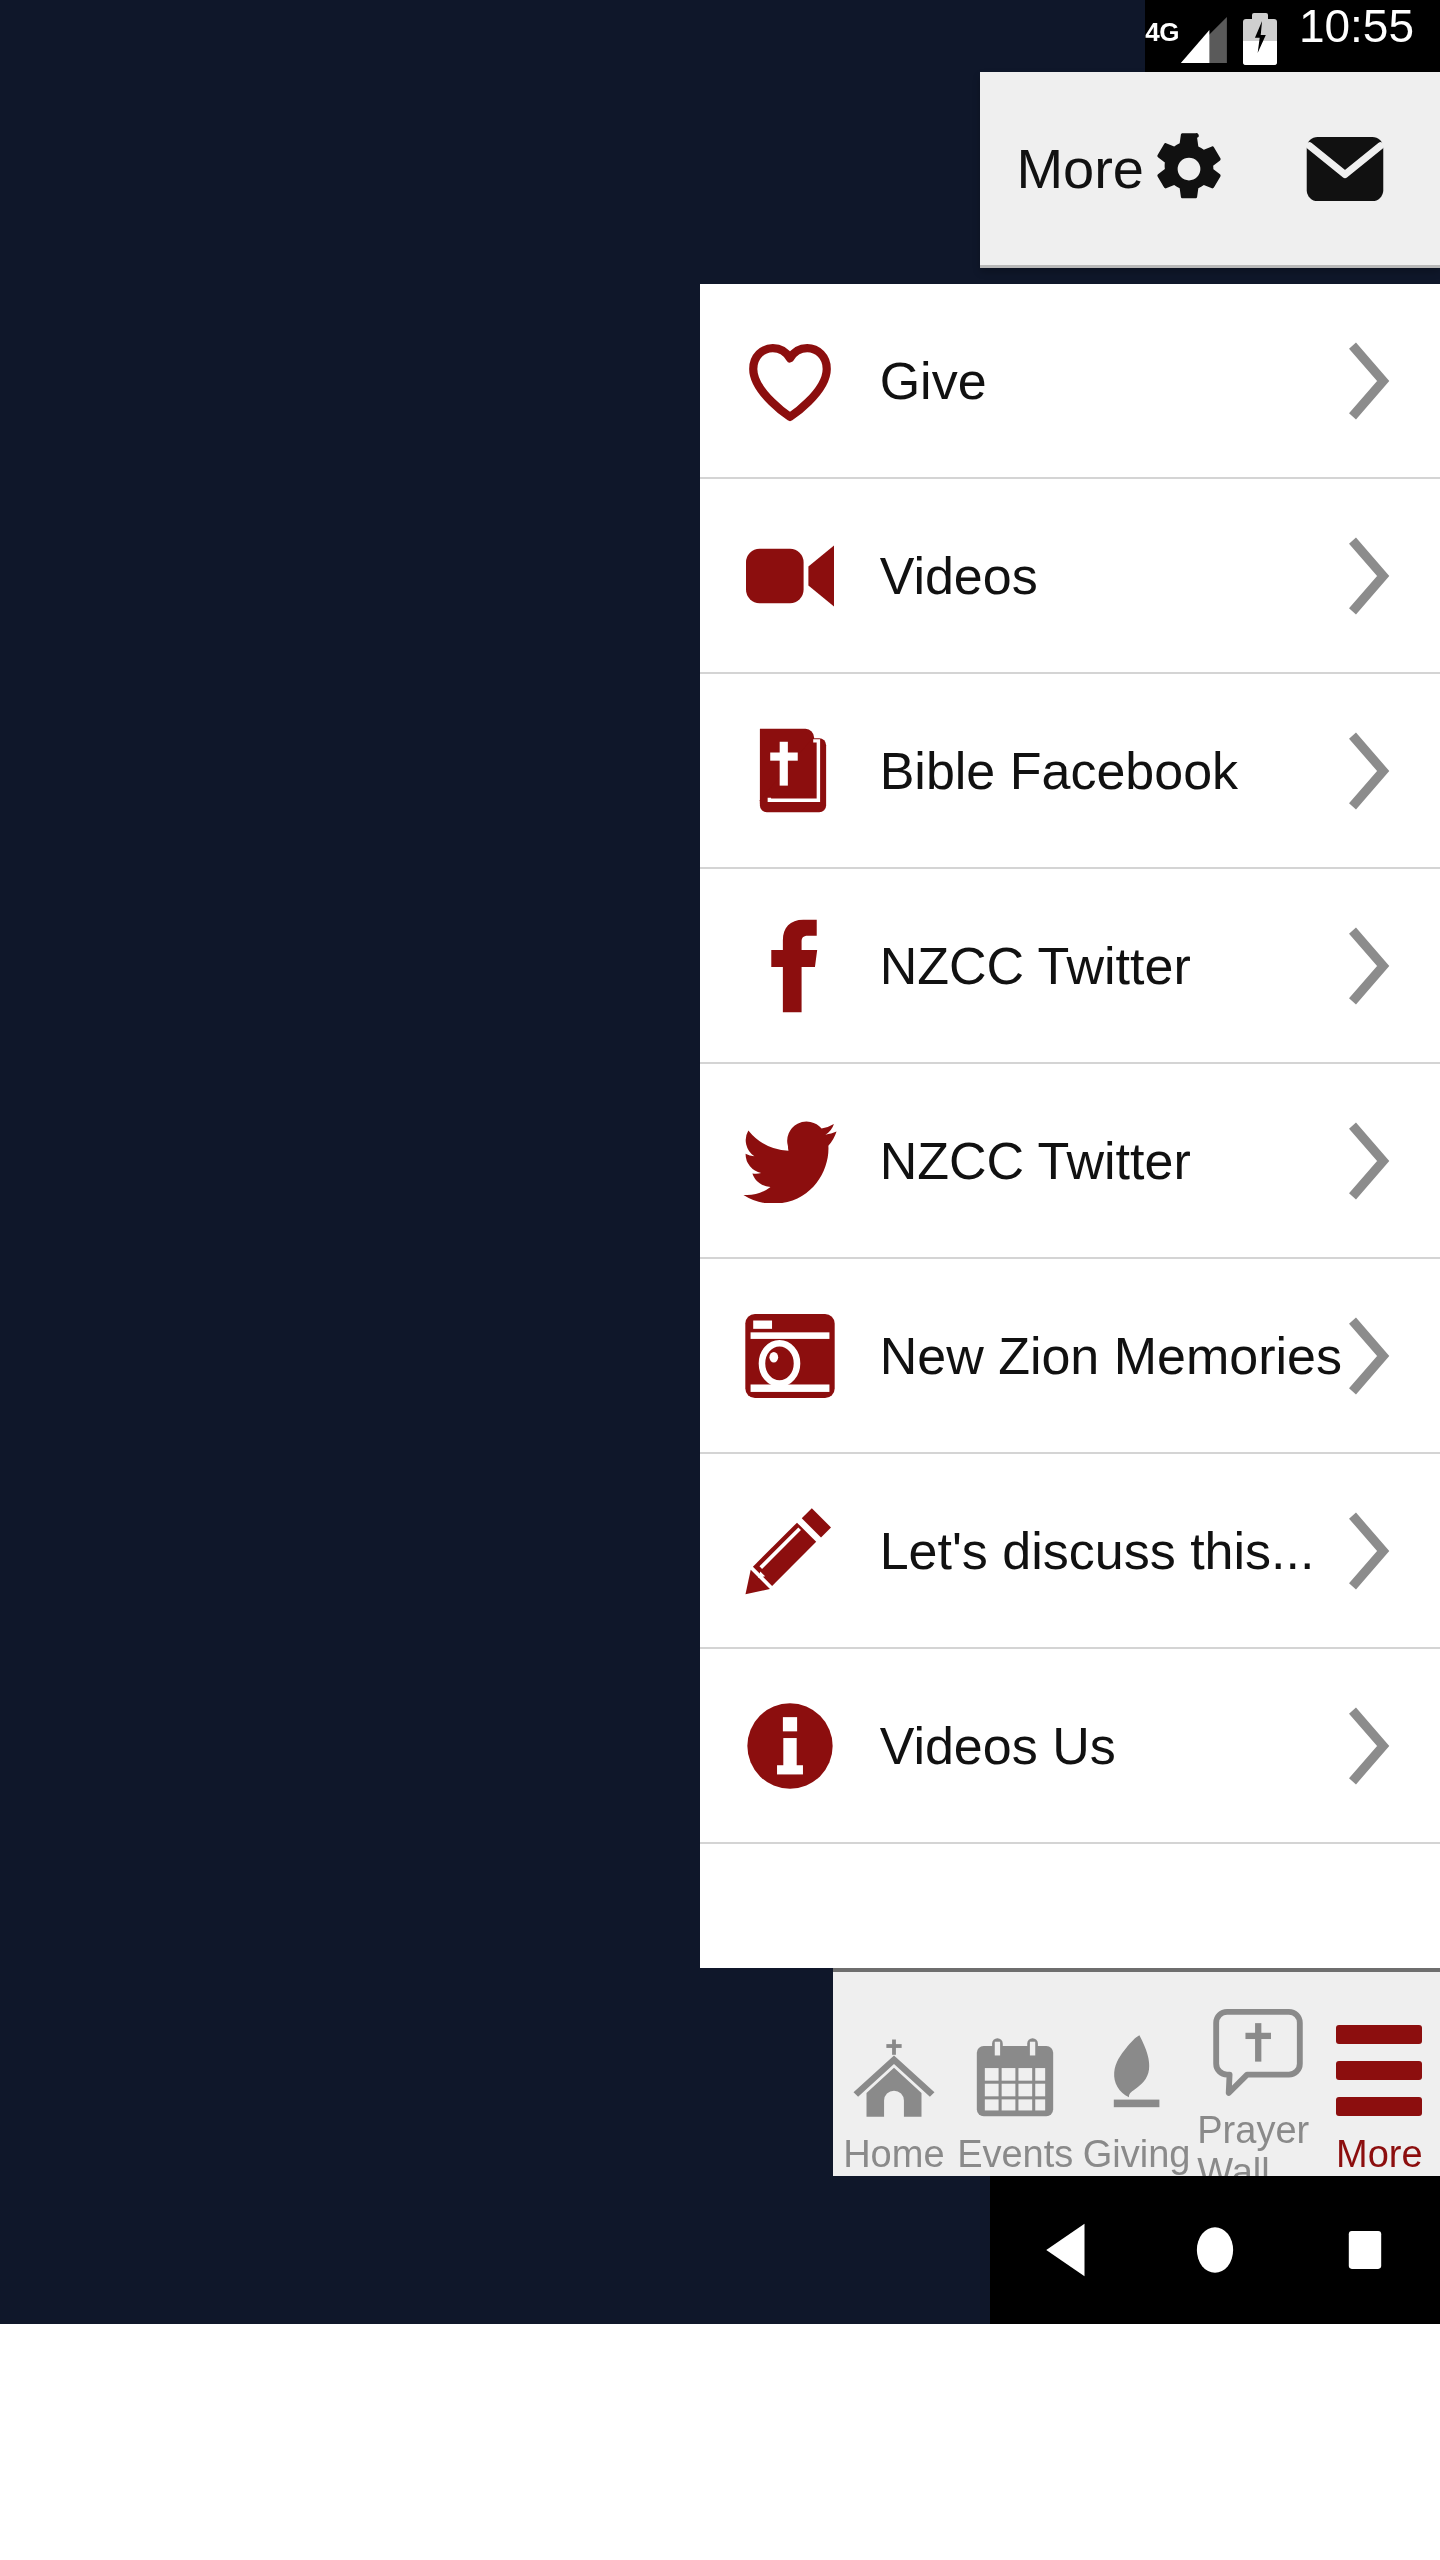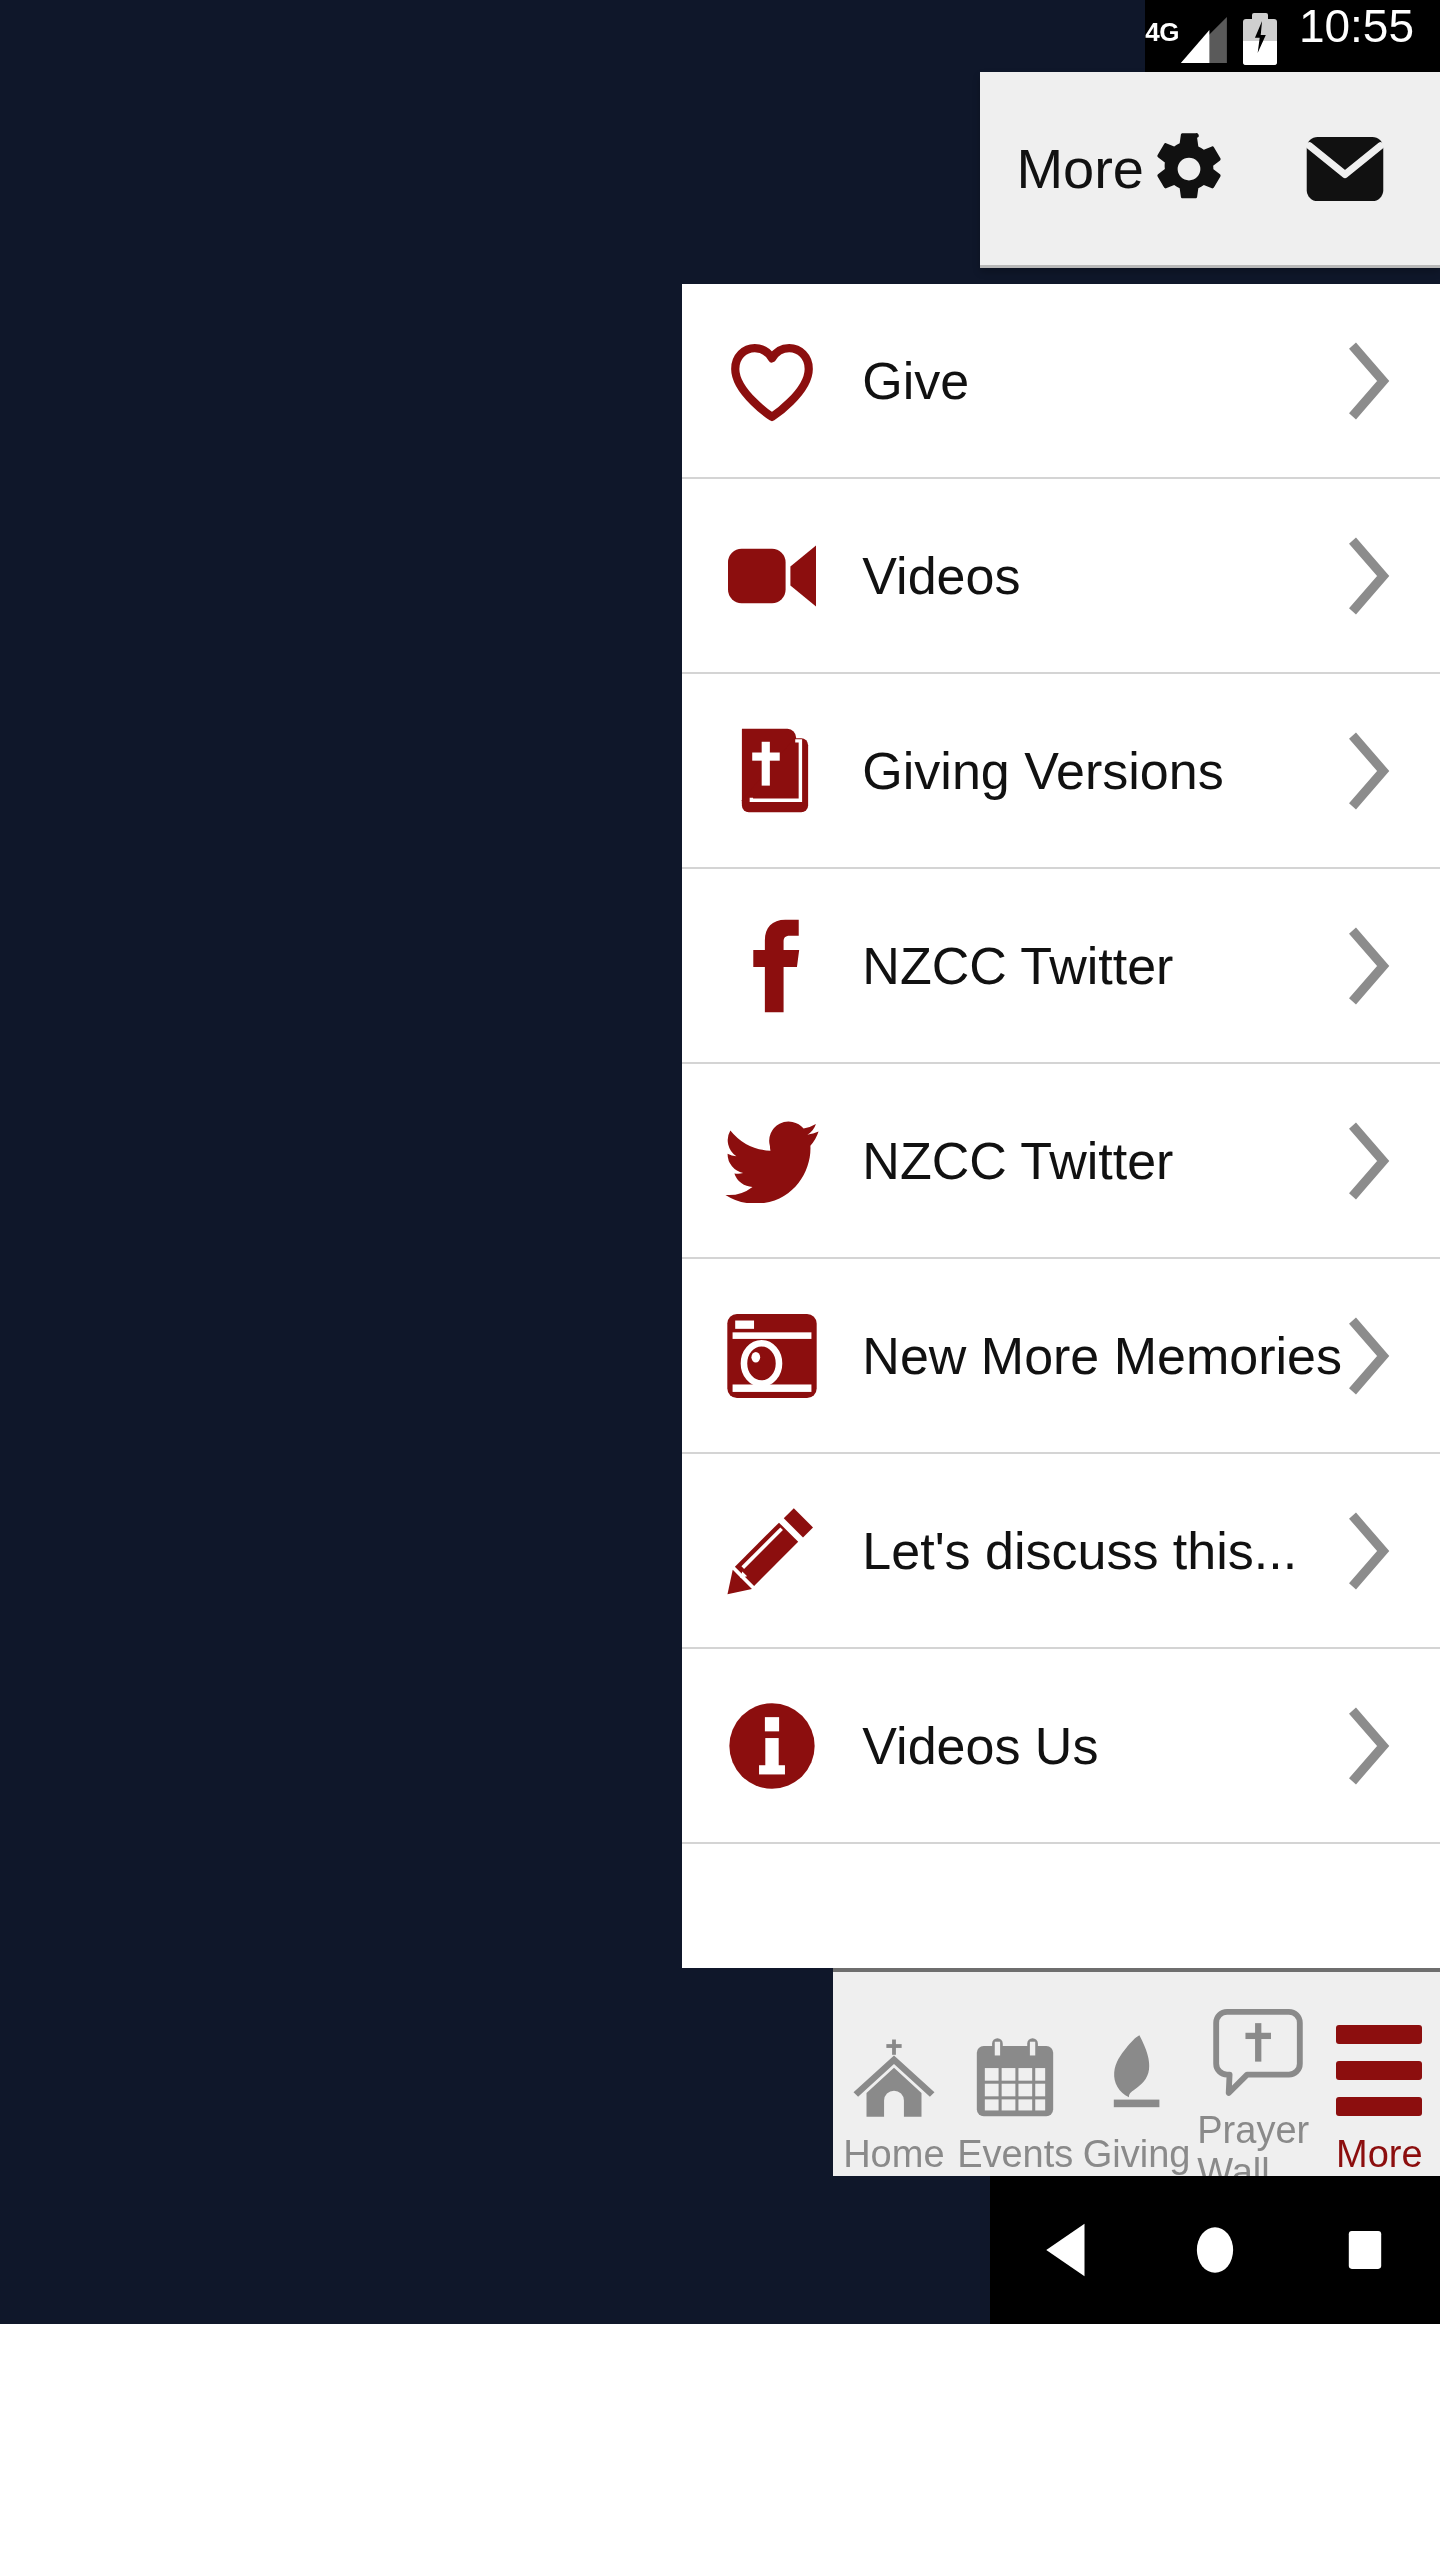--- a/index.html
+++ b/index.html
@@ -166,21 +166,21 @@
     <div class="row">
       <span class="row-icon">
         <svg width="86" height="96" viewBox="0 0 20 22">
           <path d="M3 1.2 h10.6 a2 2 0 0 1 2 2 v13.4 a2 2 0 0 1 -2 2 H3 Z" fill="#8C0E0E"></path>
           <path d="M15.2 3.4 h1.6 a1.6 1.6 0 0 1 1.6 1.6 v14 a1.6 1.6 0 0 1 -1.6 1.6 H4.6 a1.6 1.6 0 0 1 -1.6 -1.6 v-1.2" fill="#8C0E0E"></path>
           <path d="M15.4 4.0 h1.2 v13.8 H5.2 v-0.6" fill="none" stroke="#ffffff" stroke-width="0.8"></path>
           <rect x="7.6" y="4.2" width="1.9" height="10.2" fill="#fff"></rect>
           <rect x="5.4" y="6.7" width="6.4" height="1.9" fill="#fff"></rect>
         </svg>
       </span>
-      <span class="row-label">Giving Versions</span>
+      <span class="row-label">Bible Facebook</span>
       <span class="chev">
         <svg width="46" height="78" viewBox="0 0 12 22">
             <path d="M2.2 2 L10 11 L2.2 20" fill="none" stroke="#8c8c8c" stroke-width="2.6" stroke-linecap="square"></path>
           </svg>
       </span>
     </div>
 
     <div class="row">
       <span class="row-icon">
         <svg width="72" height="98" viewBox="0 0 14 22">
@@ -213,21 +213,21 @@
       <span class="row-icon">
         <svg width="98" height="92" viewBox="0 0 22 21">
           <rect x="0.8" y="0.9" width="20.4" height="19.2" rx="2.2" fill="#8C0E0E"></rect>
           <rect x="2.6" y="2.4" width="4.3" height="1.9" fill="#fff"></rect>
           <rect x="2.0" y="5.1" width="18" height="1.5" fill="#fff"></rect>
           <ellipse cx="8.6" cy="12.2" rx="4.0" ry="4.6" fill="none" stroke="#fff" stroke-width="1.5"></ellipse>
           <ellipse cx="7.3" cy="10.8" rx="1.0" ry="1.2" fill="#fff"></ellipse>
           <rect x="2.0" y="17.0" width="18" height="1.7" fill="#fff"></rect>
         </svg>
       </span>
-      <span class="row-label">New More Memories</span>
+      <span class="row-label">New Zion Memories</span>
       <span class="chev">
         <svg width="46" height="78" viewBox="0 0 12 22">
             <path d="M2.2 2 L10 11 L2.2 20" fill="none" stroke="#8c8c8c" stroke-width="2.6" stroke-linecap="square"></path>
           </svg>
       </span>
     </div>
 
     <div class="row">
       <span class="row-icon">
         <svg width="96" height="96" viewBox="0 0 22 22">

